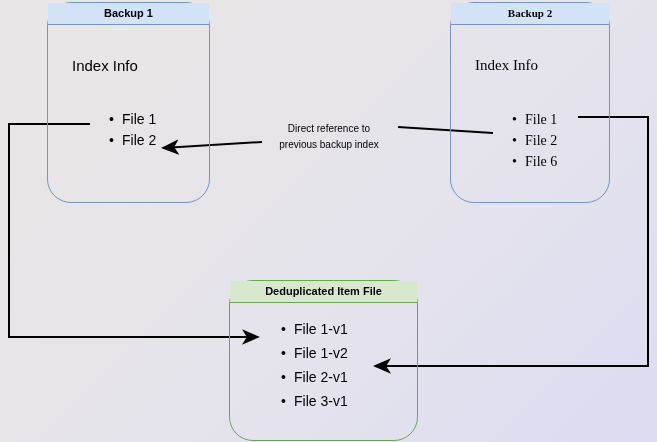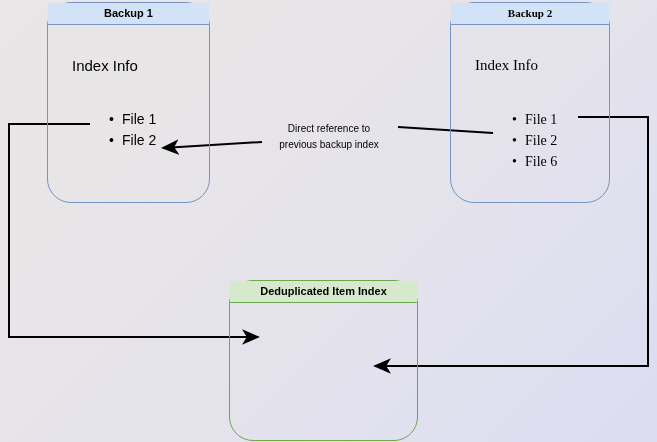--- a/index.html
+++ b/index.html
@@ -172,19 +172,27 @@
       <div class="index-label">Index Info</div>
       <ul class="file-list">
         <li>File 1</li>
         <li>File 2</li>
         <li>File 6</li>
       </ul>
     </div>
   </div>
 
   <div class="node dedup" style="left:229px; top:280px; width:189px; height:161px;">
-    <div class="node-header">Deduplicated Item Index</div>
+    <div class="node-header">Deduplicated Item File</div>
+    <div class="node-body">
+      <ul class="dedup-list">
+        <li>File 1-v1</li>
+        <li>File 1-v2</li>
+        <li>File 2-v1</li>
+        <li>File 3-v1</li>
+      </ul>
+    </div>
   </div>
 
   <div class="edge-label" style="left:252px; top:121px; width:154px;">Direct reference to
 previous backup index</div>
 
 </div>
 
 </body></html>

